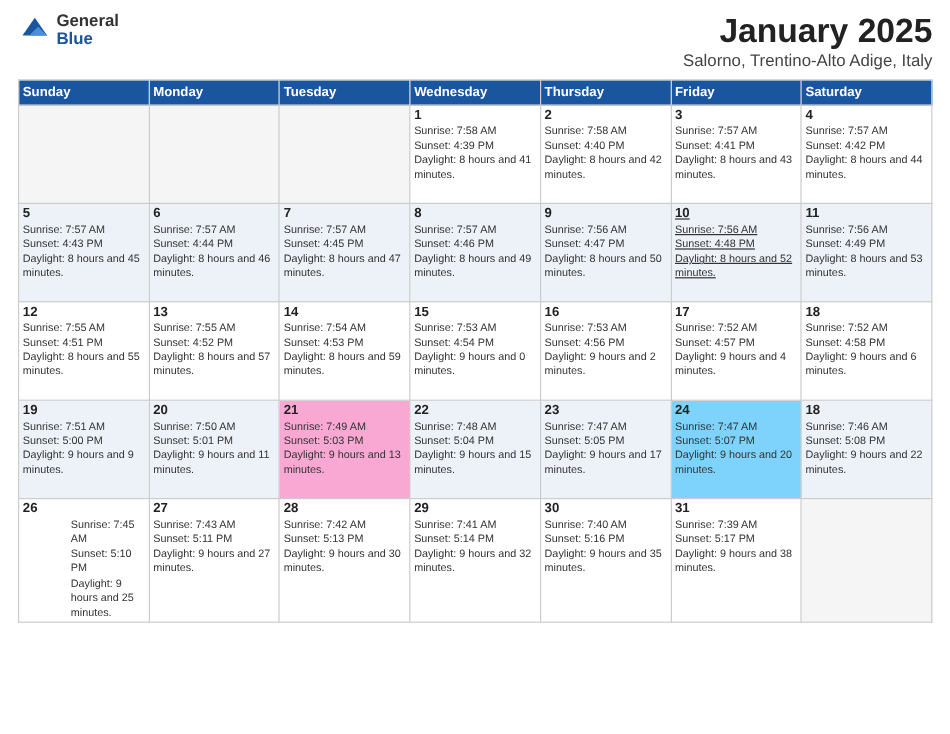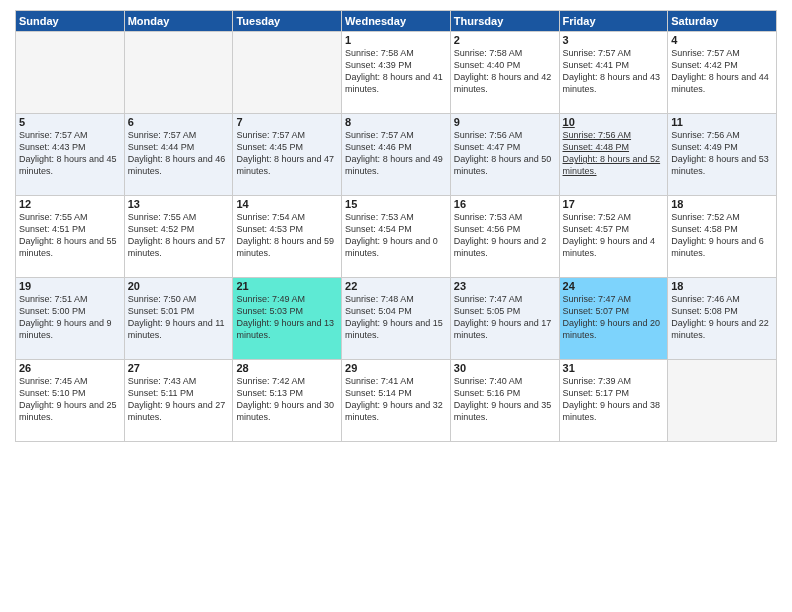--- a/index.html
+++ b/index.html
@@ -94,20 +94,36 @@
       background: #f9f9f9;
     }
     tr:not(.alt-row) td {
       background: #fff;
     }
   </style>
 </head>
 <body>
 
 <div class="container">
+  <div class="header-row">
+    <div class="logo">
+      <svg class="logo-icon" viewBox="0 0 30 30">
+        <polygon points="15,4 26,20 4,20" fill="#1a56a0"></polygon>
+        <polygon points="18,12 26,20 10,20" fill="#4a90d9"></polygon>
+      </svg>
+      <div class="logo-text">
+        <span class="logo-general">General</span>
+        <span class="logo-blue">Blue</span>
+      </div>
+    </div>
+    <div class="title-block">
+      <div class="month-title">January 2025</div>
+      <div class="location-title">Salorno, Trentino-Alto Adige, Italy</div>
+    </div>
+  </div>
 
   <table class="calendar">
     <thead>
       <tr>
         <th>Sunday</th>
         <th>Monday</th>
         <th>Tuesday</th>
         <th>Wednesday</th>
         <th>Thursday</th>
         <th>Friday</th>
@@ -238,21 +254,21 @@
             <div class="cell-text" style="white-space: pre-line;">Sunrise: 7:51 AM
 Sunset: 5:00 PM
 Daylight: 9 hours and 9 minutes.</div>
           </td>
           <td style="background: rgb(237, 242, 249);">
             <span class="day-number">20</span>
             <div class="cell-text" style="white-space: pre-line;">Sunrise: 7:50 AM
 Sunset: 5:01 PM
 Daylight: 9 hours and 11 minutes.</div>
           </td>
-          <td style="background: #5eead4;">
+          <td style="background: #f9a8d4;">
             <span class="day-number">21</span>
             <div class="cell-text" style="white-space: pre-line;">Sunrise: 7:49 AM
 Sunset: 5:03 PM
 Daylight: 9 hours and 13 minutes.</div>
           </td>
           <td style="background: rgb(237, 242, 249);">
             <span class="day-number">22</span>
             <div class="cell-text" style="white-space: pre-line;">Sunrise: 7:48 AM
 Sunset: 5:04 PM
 Daylight: 9 hours and 15 minutes.</div>
@@ -272,21 +288,21 @@
           <td style="background: rgb(237, 242, 249);">
             <span class="day-number">18</span>
             <div class="cell-text" style="white-space: pre-line;">Sunrise: 7:46 AM
 Sunset: 5:08 PM
 Daylight: 9 hours and 22 minutes.</div>
           </td>
         </tr>
         <tr>
           <td style="background: rgb(255, 255, 255);">
             <span class="day-number">26</span>
-            <div class="cell-text" style="white-space: pre-line;">Sunrise: 7:45 AM
+            <div class="cell-text" style="white-space: pre-line; margin-left: 40px;">Sunrise: 7:45 AM
 Sunset: 5:10 PM
 Daylight: 9 hours and 25 minutes.</div>
           </td>
           <td style="background: rgb(255, 255, 255);">
             <span class="day-number">27</span>
             <div class="cell-text" style="white-space: pre-line;">Sunrise: 7:43 AM
 Sunset: 5:11 PM
 Daylight: 9 hours and 27 minutes.</div>
           </td>
           <td style="background: rgb(255, 255, 255);">

